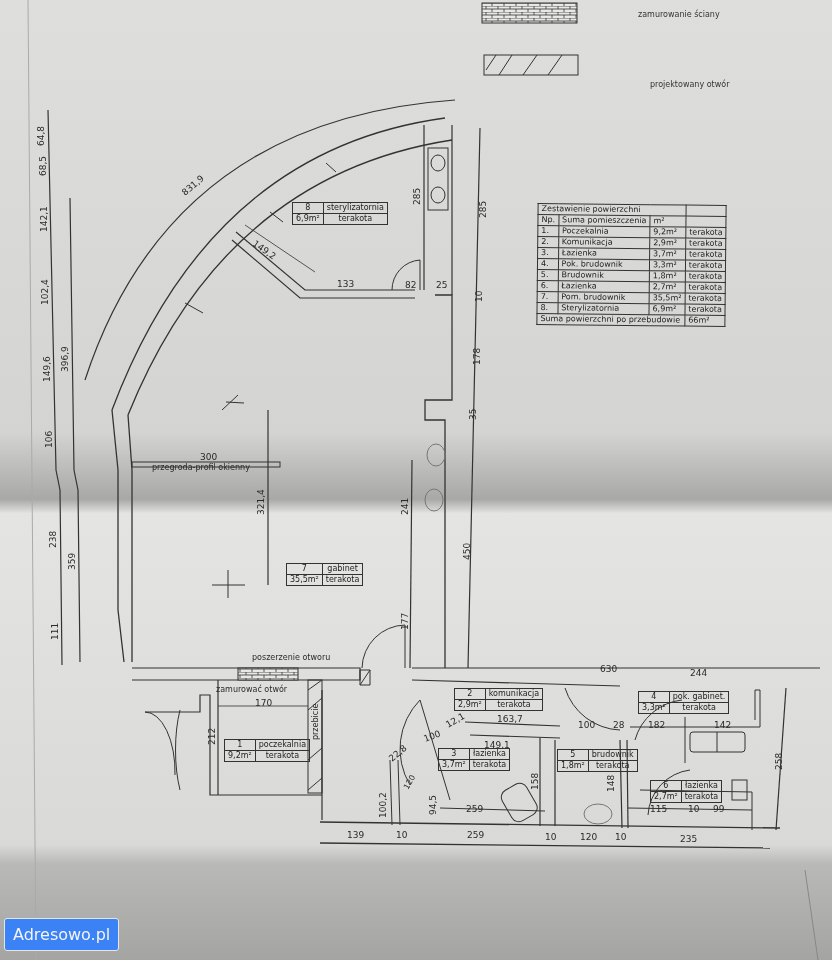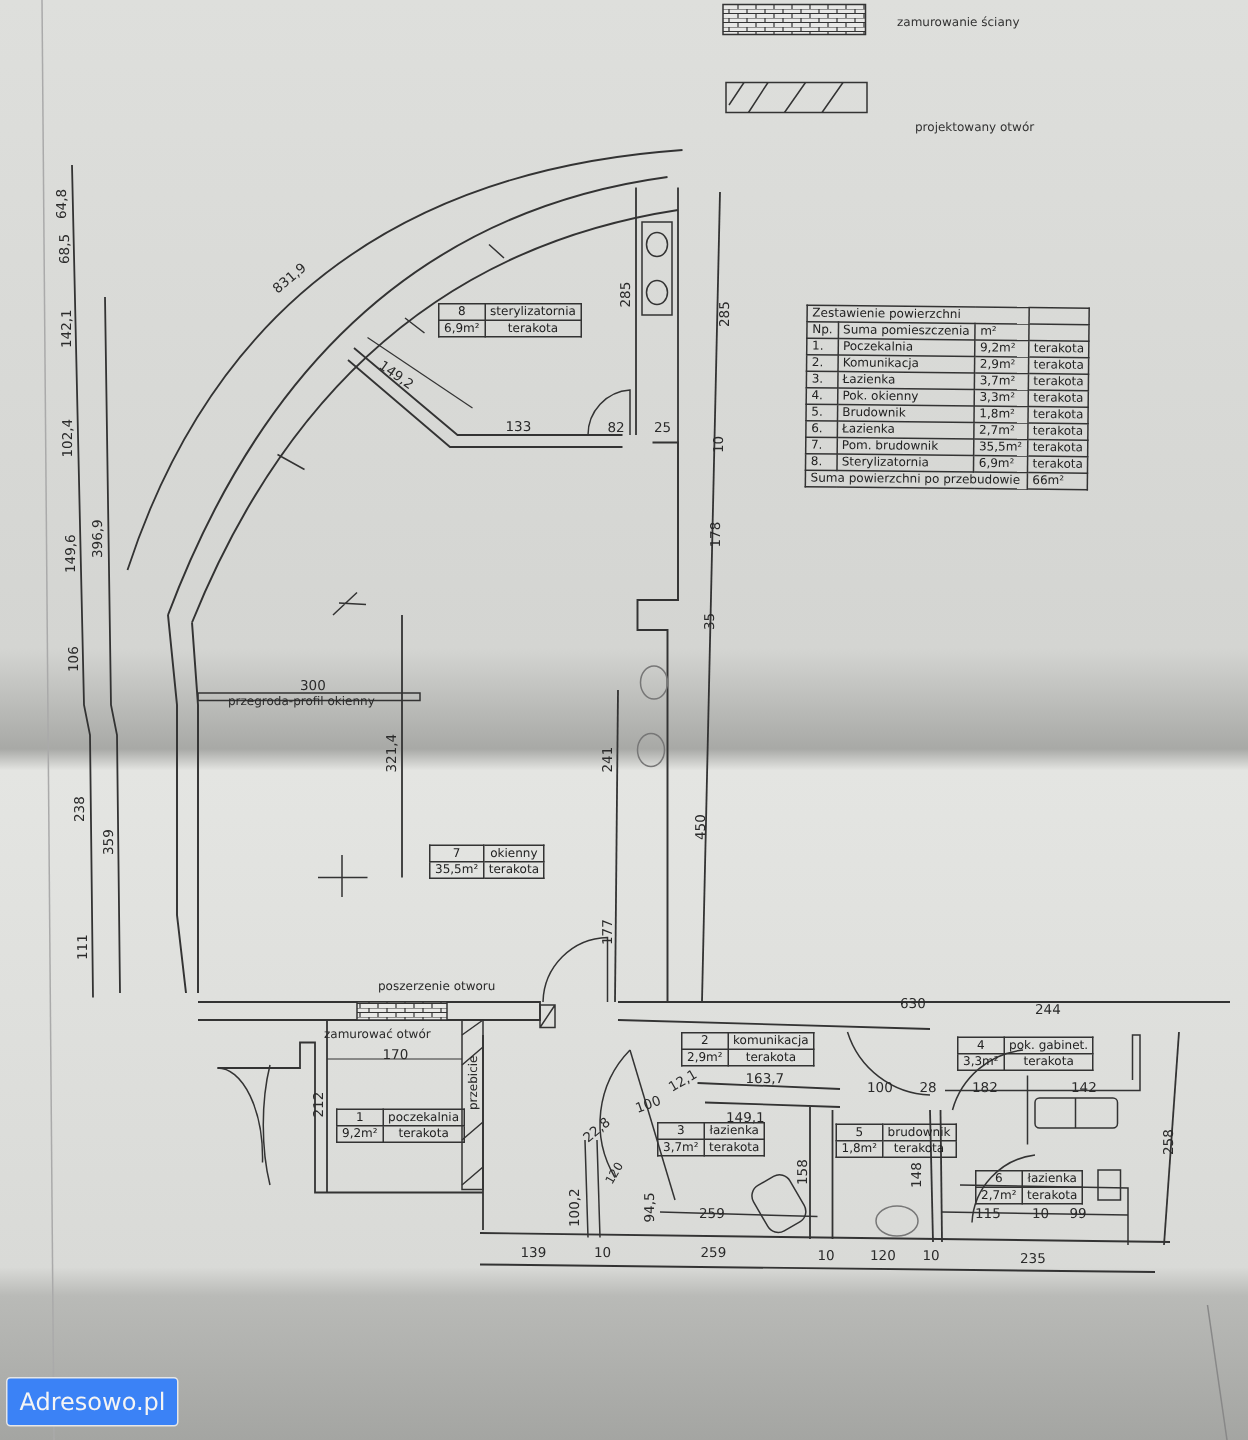--- a/index.html
+++ b/index.html
@@ -1,19 +1,19 @@
 <!DOCTYPE html>
 <html><head>
 <meta charset="utf-8">
 <style>
   html, body { margin:0; padding:0; }
   body { width:832px; height:960px; overflow:hidden; background:#cfd0cd; font-family:"DejaVu Sans Mono", monospace; position:relative; }
   #sheet { position:absolute; left:0; top:0; width:832px; height:960px; }
   svg text { font-family:"DejaVu Sans", sans-serif; fill:#2a2a2a; }
-  .legend-text { position:absolute; font-size:8px; color:#333; font-family:"DejaVu Sans", sans-serif; }
+  .legend-text { position:absolute; font-size:8px; color:#333; font-family:"DejaVu Sans", sans-serif;margin-left:40px; }
   .area-table { position:absolute; left:537px; top:204px; border-collapse:collapse; font-size:8px; font-family:"DejaVu Sans", sans-serif; color:#222; transform:rotate(0.6deg); }
   .area-table td { border:1px solid #333; padding:0 3px; height:10px; line-height:10px; white-space:nowrap; }
   .room-label { position:absolute; border-collapse:collapse; font-size:8px; font-family:"DejaVu Sans", sans-serif; color:#222; }
   .room-label td { border:1px solid #333; padding:0 3px; height:10px; line-height:10px; white-space:nowrap; text-align:center; }
   .watermark { position:absolute; left:4px; top:918px; padding:6px 8px; background:#3b82f6; border:1px solid #e6e6e6; border-radius:3px; color:#f4f4f4; font-family:"DejaVu Sans", sans-serif; font-size:16px; }
 </style>
 </head>
 <body>
 
 <div id="sheet">
@@ -211,21 +211,21 @@
         <td>terakota</td>
       </tr>
   <tr>
         <td>3.</td>
         <td>Łazienka</td>
         <td>3,7m²</td>
         <td>terakota</td>
       </tr>
   <tr>
         <td>4.</td>
-        <td>Pok. okienny</td>
+        <td>Pok. brudownik</td>
         <td>3,3m²</td>
         <td>terakota</td>
       </tr>
   <tr>
         <td>5.</td>
         <td>Brudownik</td>
         <td>1,8m²</td>
         <td>terakota</td>
       </tr>
   <tr>
@@ -262,21 +262,21 @@
   <tr>
         <td>6,9m²</td>
         <td>terakota</td>
       </tr>
 </tbody>
   </table>
 <table class="room-label" style="left:286px; top:563px;">
   <tbody>
       <tr>
         <td>7</td>
-        <td>okienny</td>
+        <td>gabinet</td>
       </tr>
   <tr>
         <td>35,5m²</td>
         <td>terakota</td>
       </tr>
 </tbody>
   </table>
 <table class="room-label" style="left:224px; top:739px;">
   <tbody>
       <tr>

